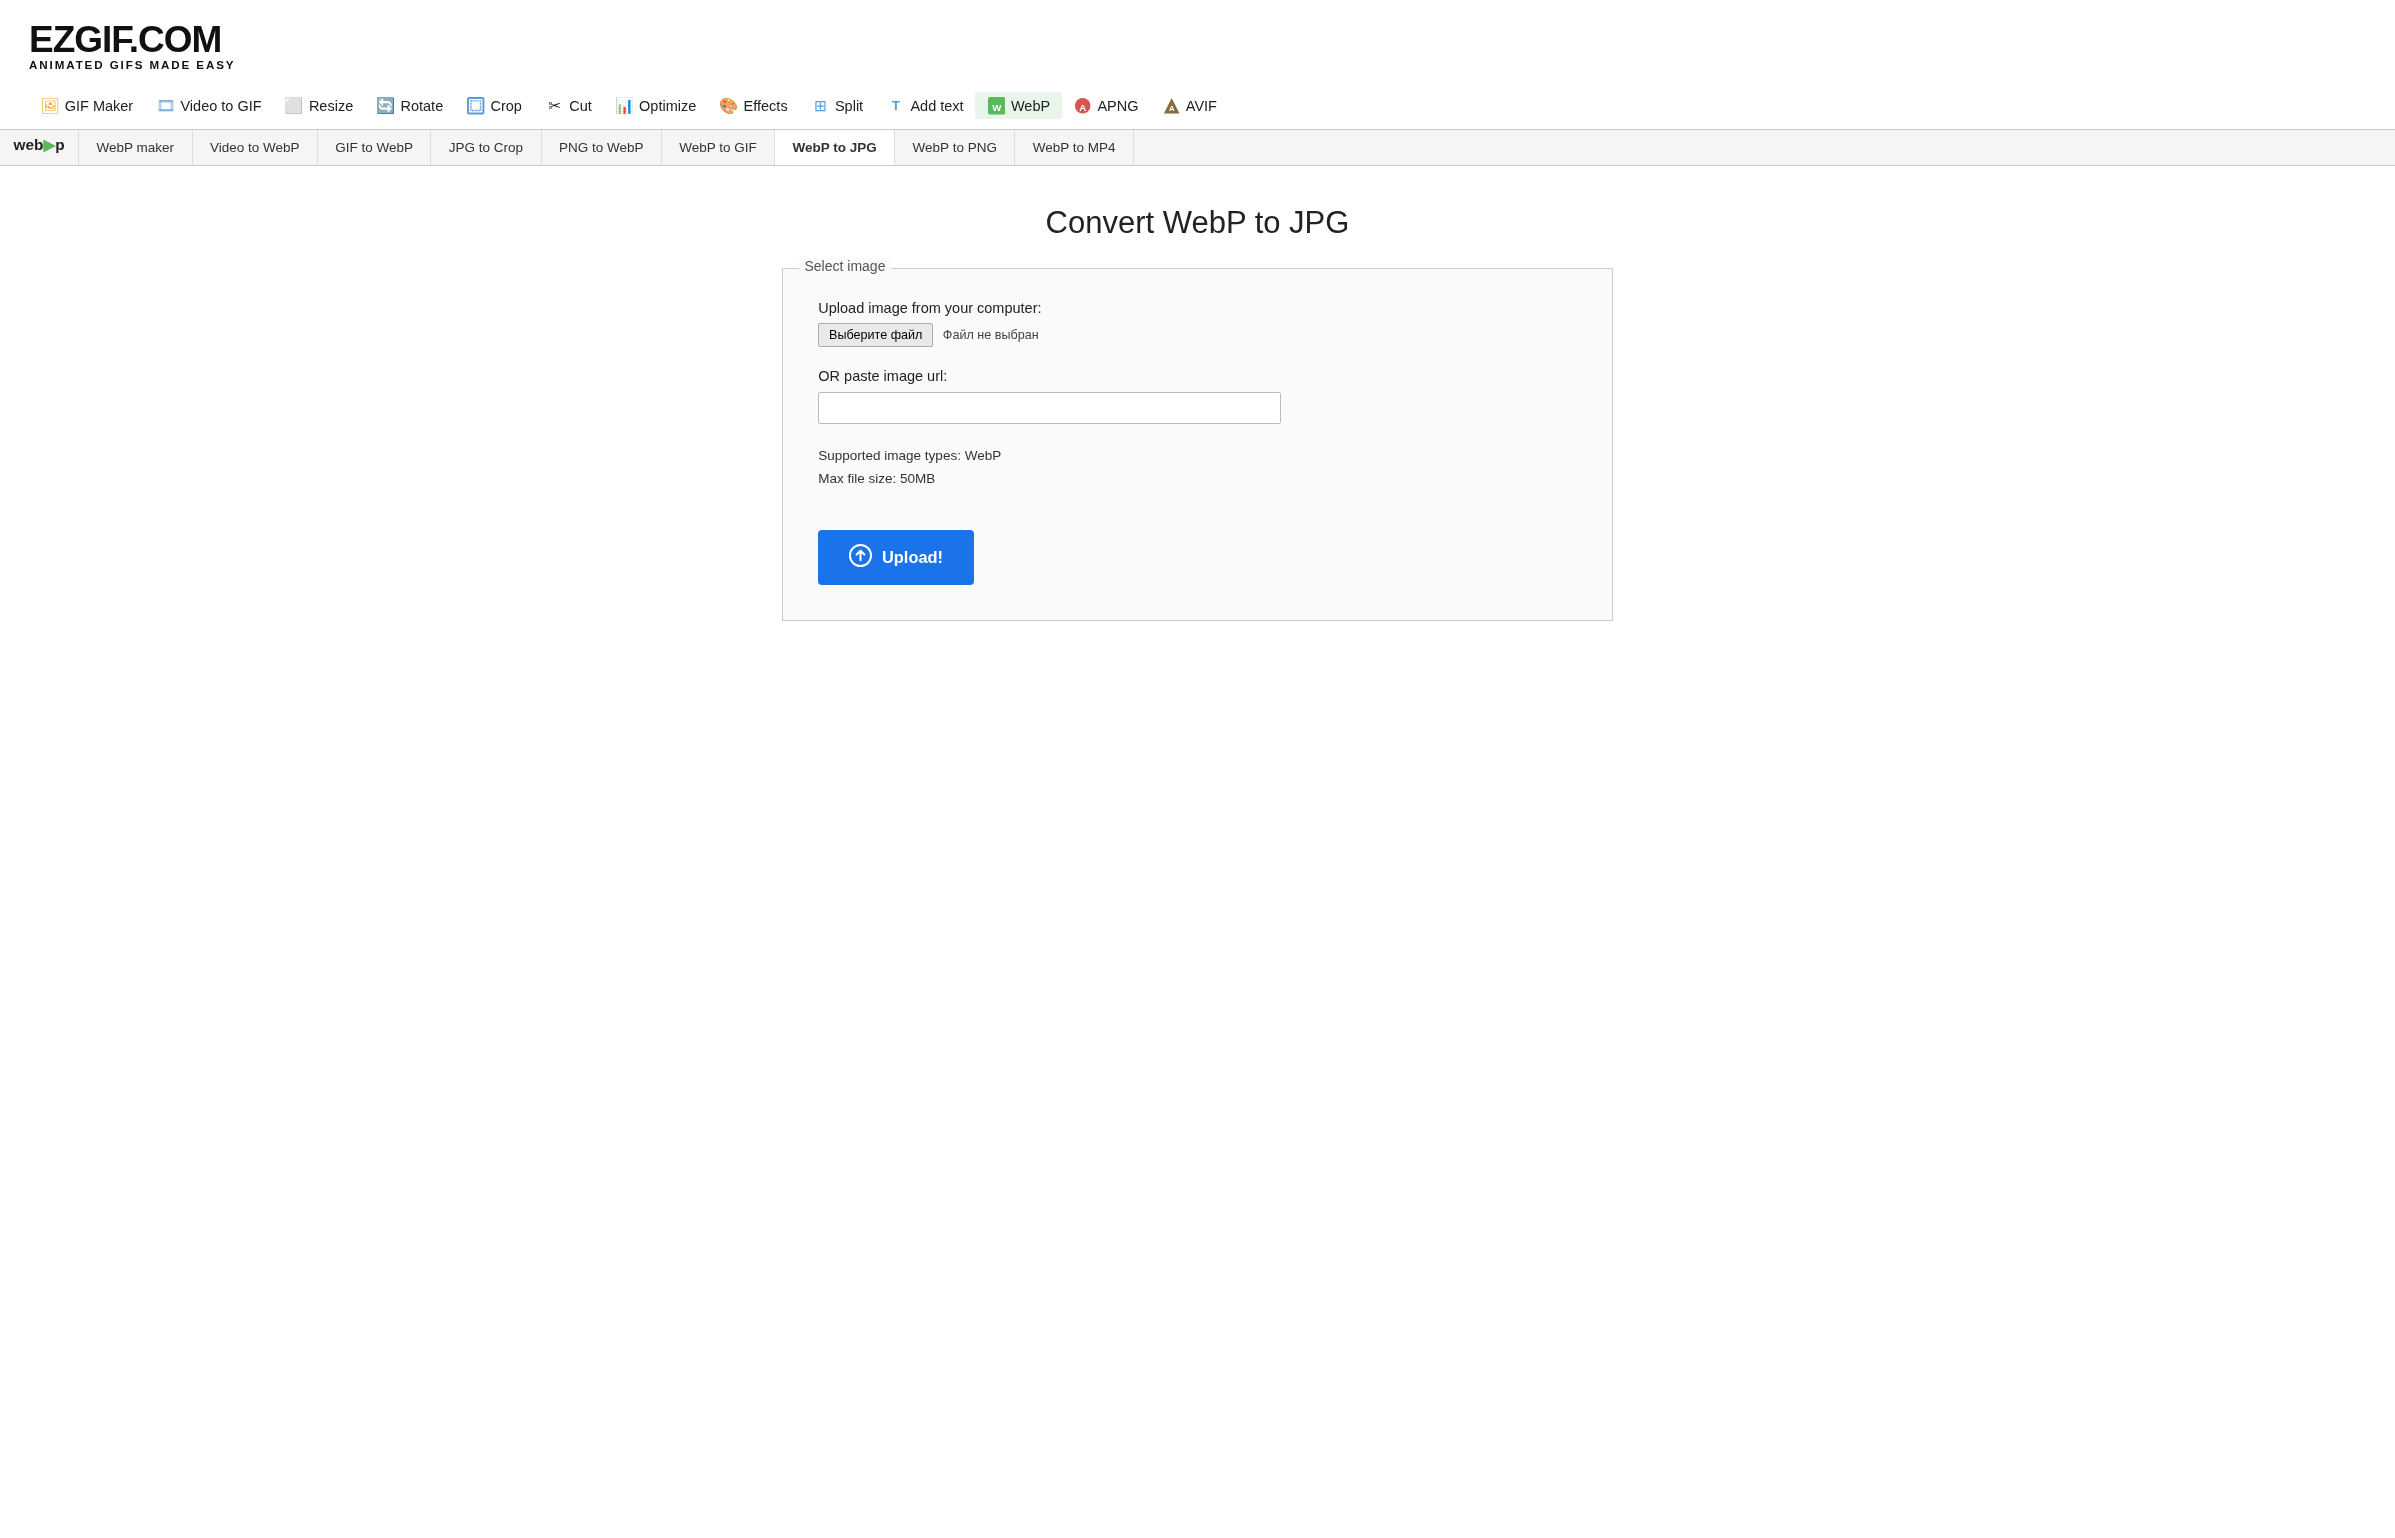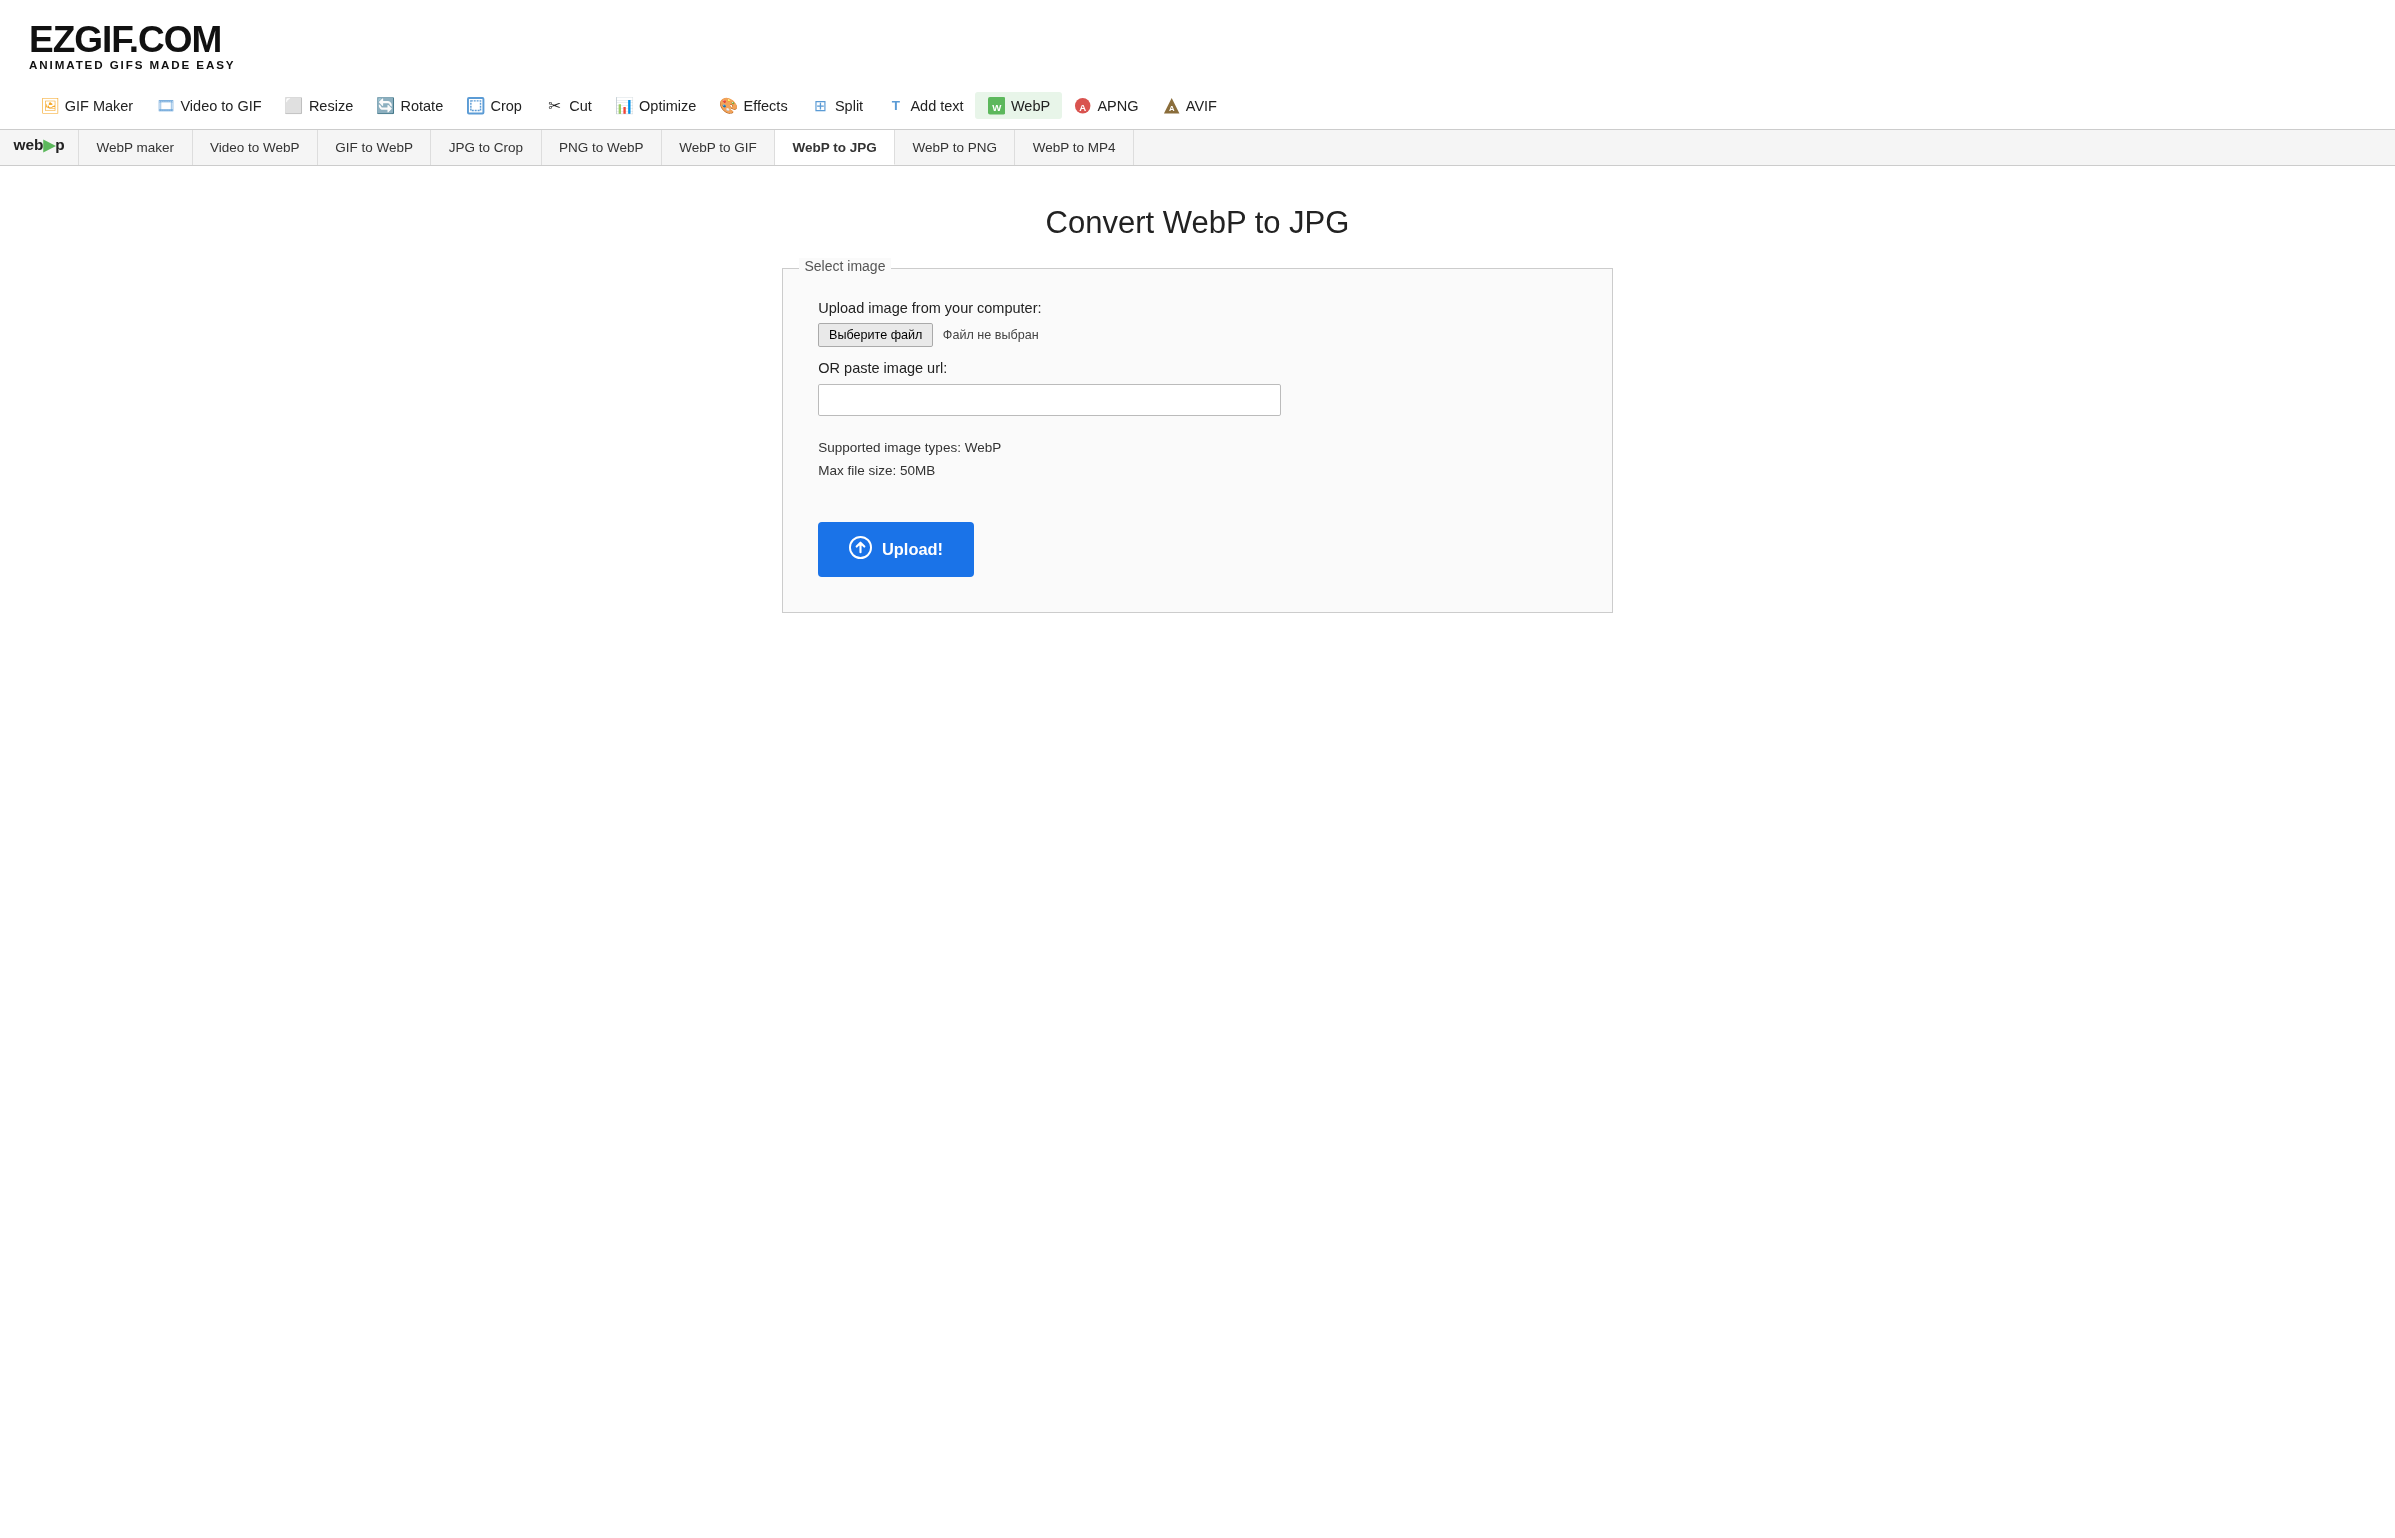--- a/index.html
+++ b/index.html
@@ -118,21 +118,21 @@
     }
     .upload-label {
       font-size: 14.5px;
       margin-bottom: 7px;
       display: block;
     }
     .file-row {
       display: flex;
       align-items: center;
       gap: 9.7px;
-      margin-bottom: 13px;
+      margin-bottom: 21px;
     }
     .choose-file-btn {
       padding: 3.9px 9.7px;
       font-size: 12.6px;
       background: #e9e9e9;
       border: 1px solid #aaa;
       cursor: pointer;
       border-radius: 1.9px;
     }
     .no-file-text {

